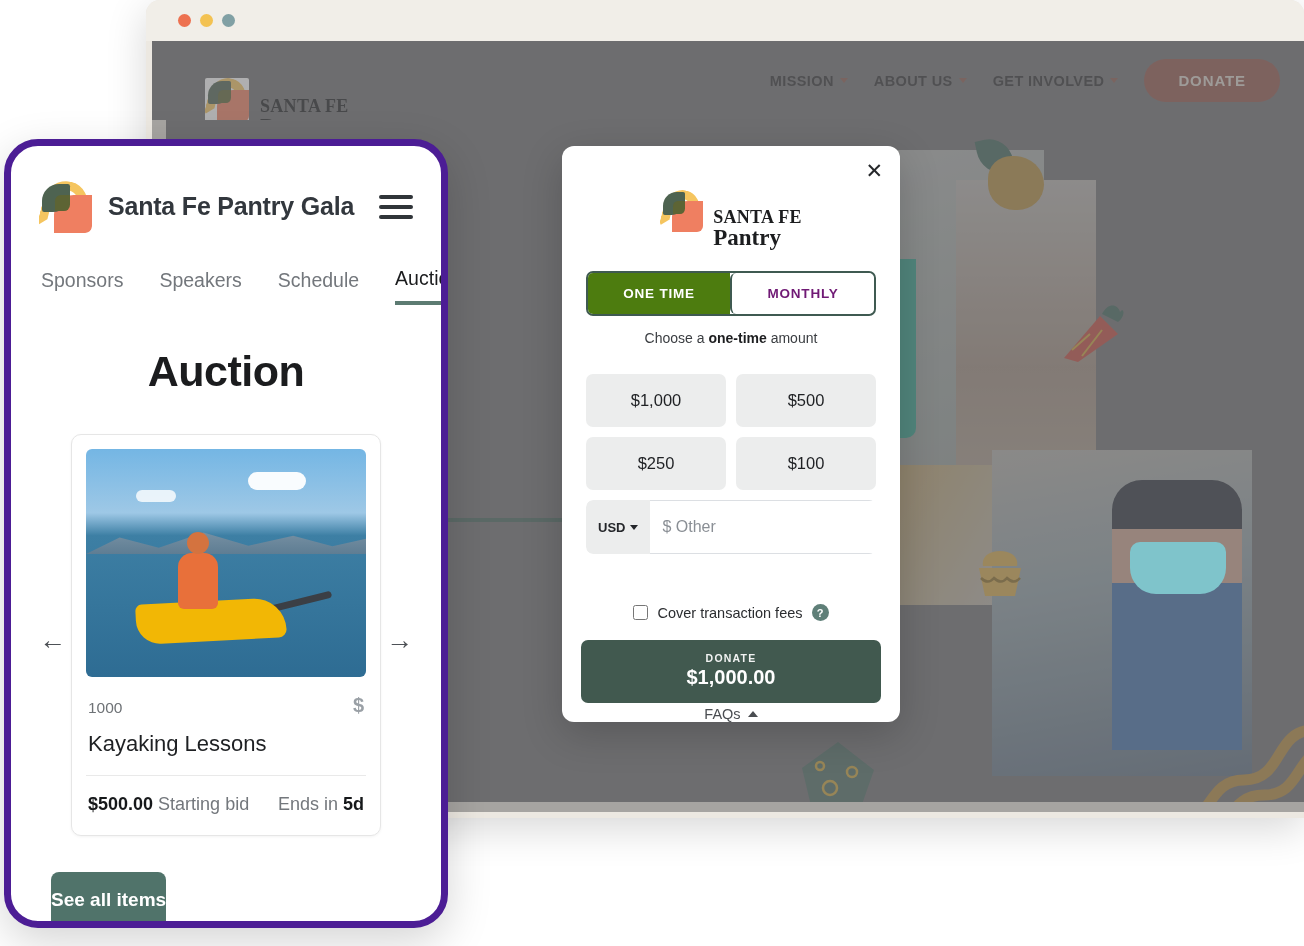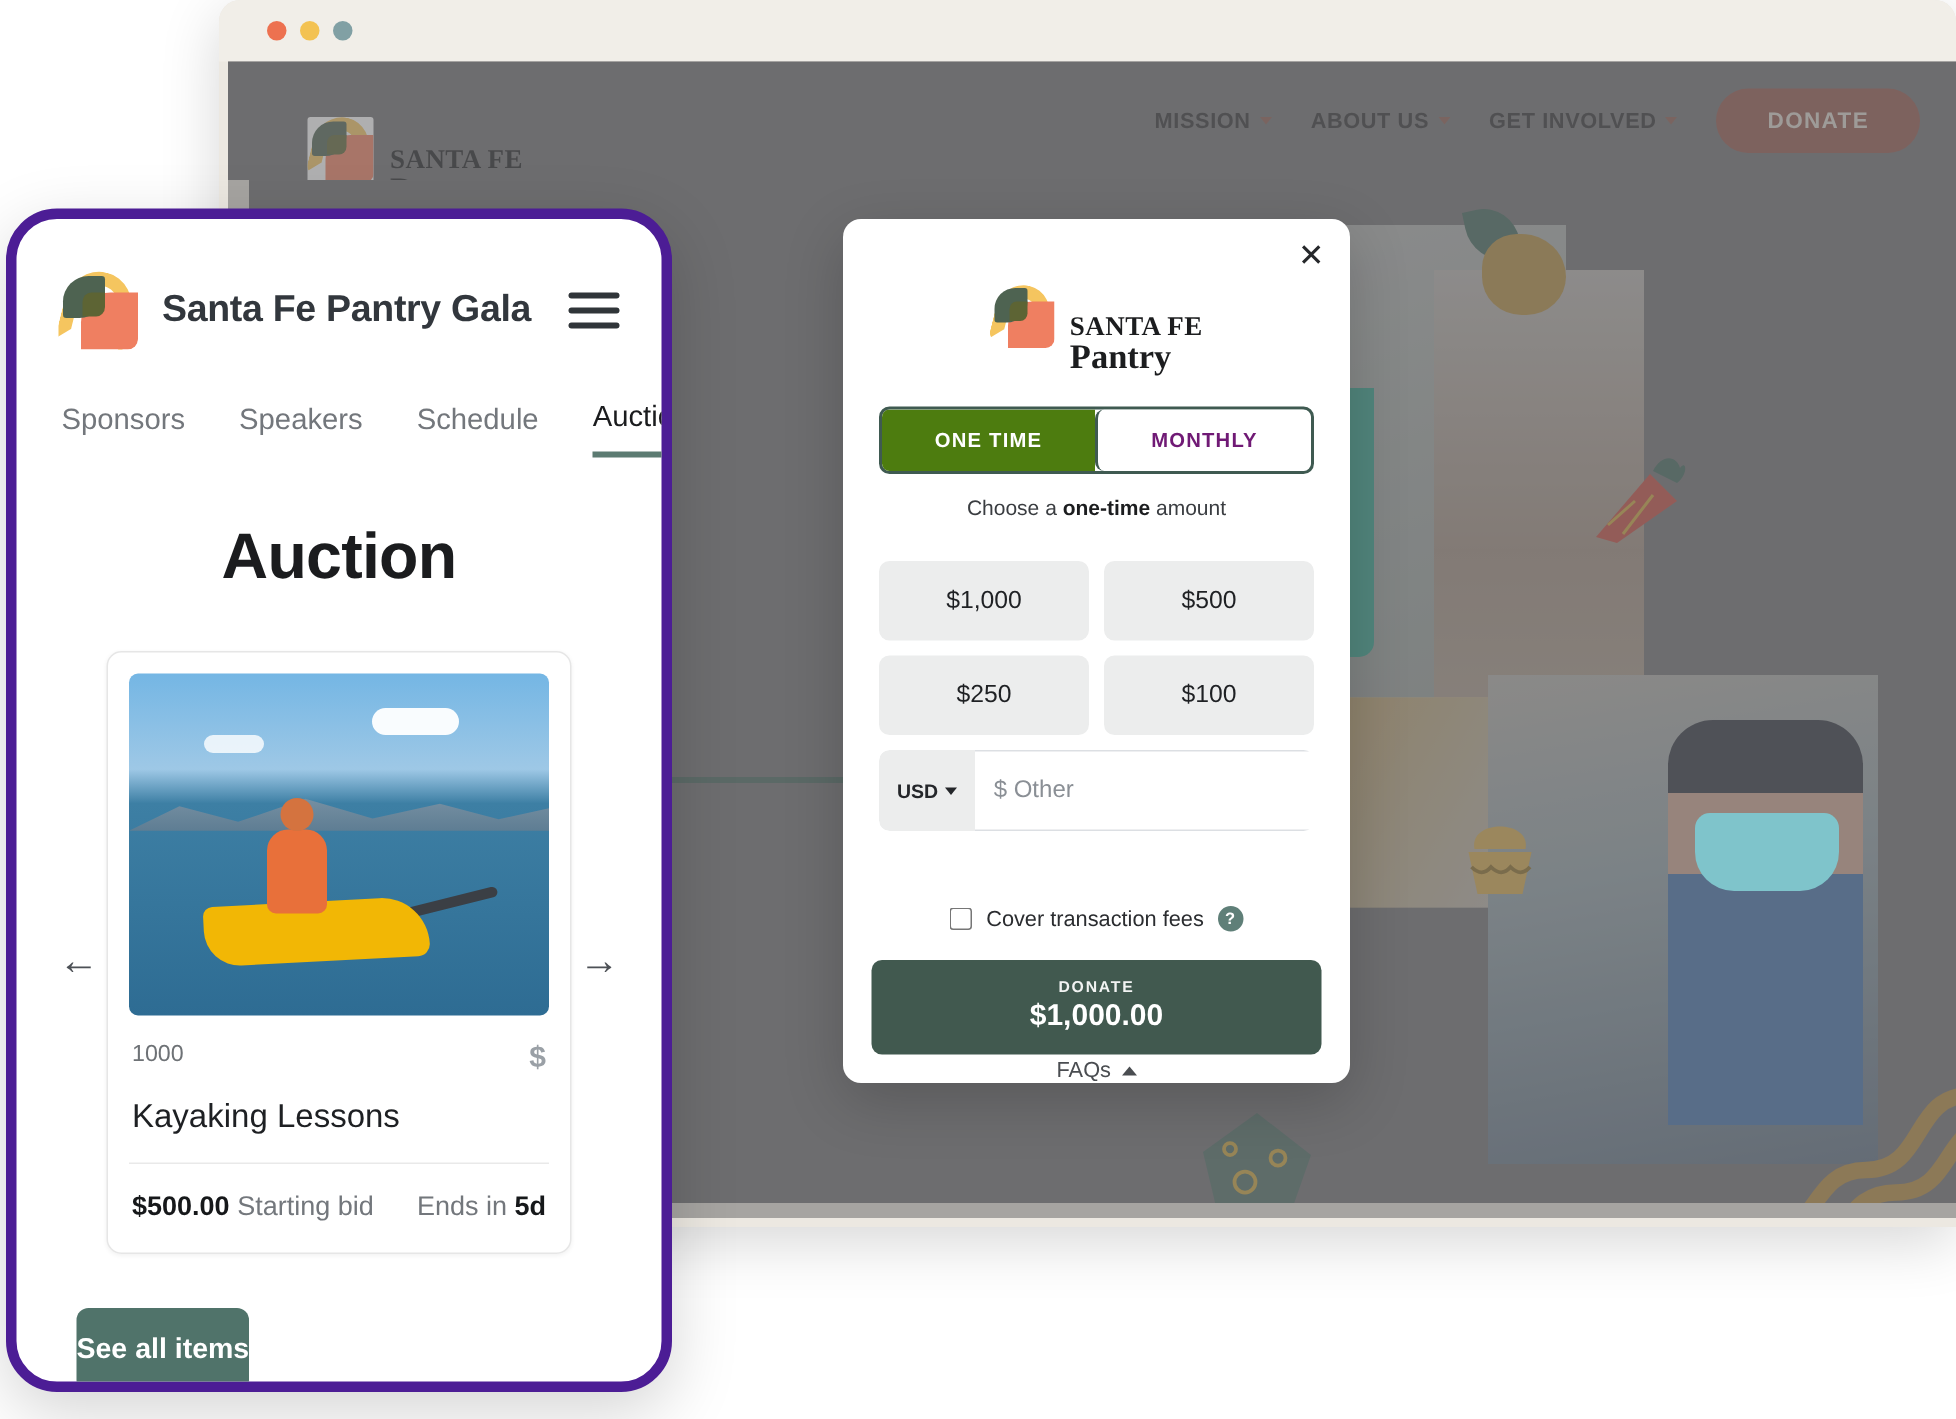--- a/index.html
+++ b/index.html
@@ -155,21 +155,21 @@
   }
   .item-photo .mtns { position:absolute; left:0; right:0; top:34%; height:12%;
       background: linear-gradient(180deg,#7c94a6,#5e7d93); clip-path: polygon(0 100%,12% 40%,26% 78%,42% 22%,58% 70%,74% 34%,88% 72%,100% 45%,100% 100%); }
   .item-photo .cloud1 { position:absolute; left:58%; top:10%; width:58px; height:18px; background:#fff; border-radius:12px; opacity:.95;}
   .item-photo .cloud2 { position:absolute; left:18%; top:18%; width:40px; height:12px; background:#fff; border-radius:10px; opacity:.8;}
   .item-photo .kayak { position:absolute; left:18%; bottom:16%; width:150px; height:40px; background:#f2b705; border-radius: 8px 40px 10px 30px; transform: rotate(-3deg);}
   .item-photo .person { position:absolute; left:33%; bottom:30%; width:40px; height:56px; background:#e8703a; border-radius: 14px 14px 6px 6px;}
   .item-photo .head { position:absolute; left:36%; bottom:54%; width:22px; height:22px; background:#d4733f; border-radius:50%;}
   .item-photo .paddle { position:absolute; left:28%; bottom:26%; width:170px; height:7px; background:#3b3f45; border-radius:4px; transform: rotate(-14deg);}
 
-  .item-meta { display: flex; justify-content: space-between; align-items: flex-start; padding: 17px 2px 0 2px; }
+  .item-meta { display: flex; justify-content: space-between; align-items: flex-end; padding: 17px 2px 0 2px; }
   .item-num { font-size: 15.5px; color: #6e7276; }
   .item-dollar { font-size: 20px; color: #9aa0a6; font-weight: bold; }
   .item-name { font-size: 22px; color: #1e2023; padding: 14px 2px 18px 2px; }
   .item-div { height: 1px; background: #e9e9e9; }
   .item-foot { display: flex; justify-content: space-between; align-items: baseline; padding: 18px 2px 20px 2px; font-size: 18px; }
   .b { font-weight: bold; color: #16181a; }
   .muted { color: #73777c; }
 
   .see-all {
     display: block; margin: 36px 40px 0 40px; padding: 17px 0;

